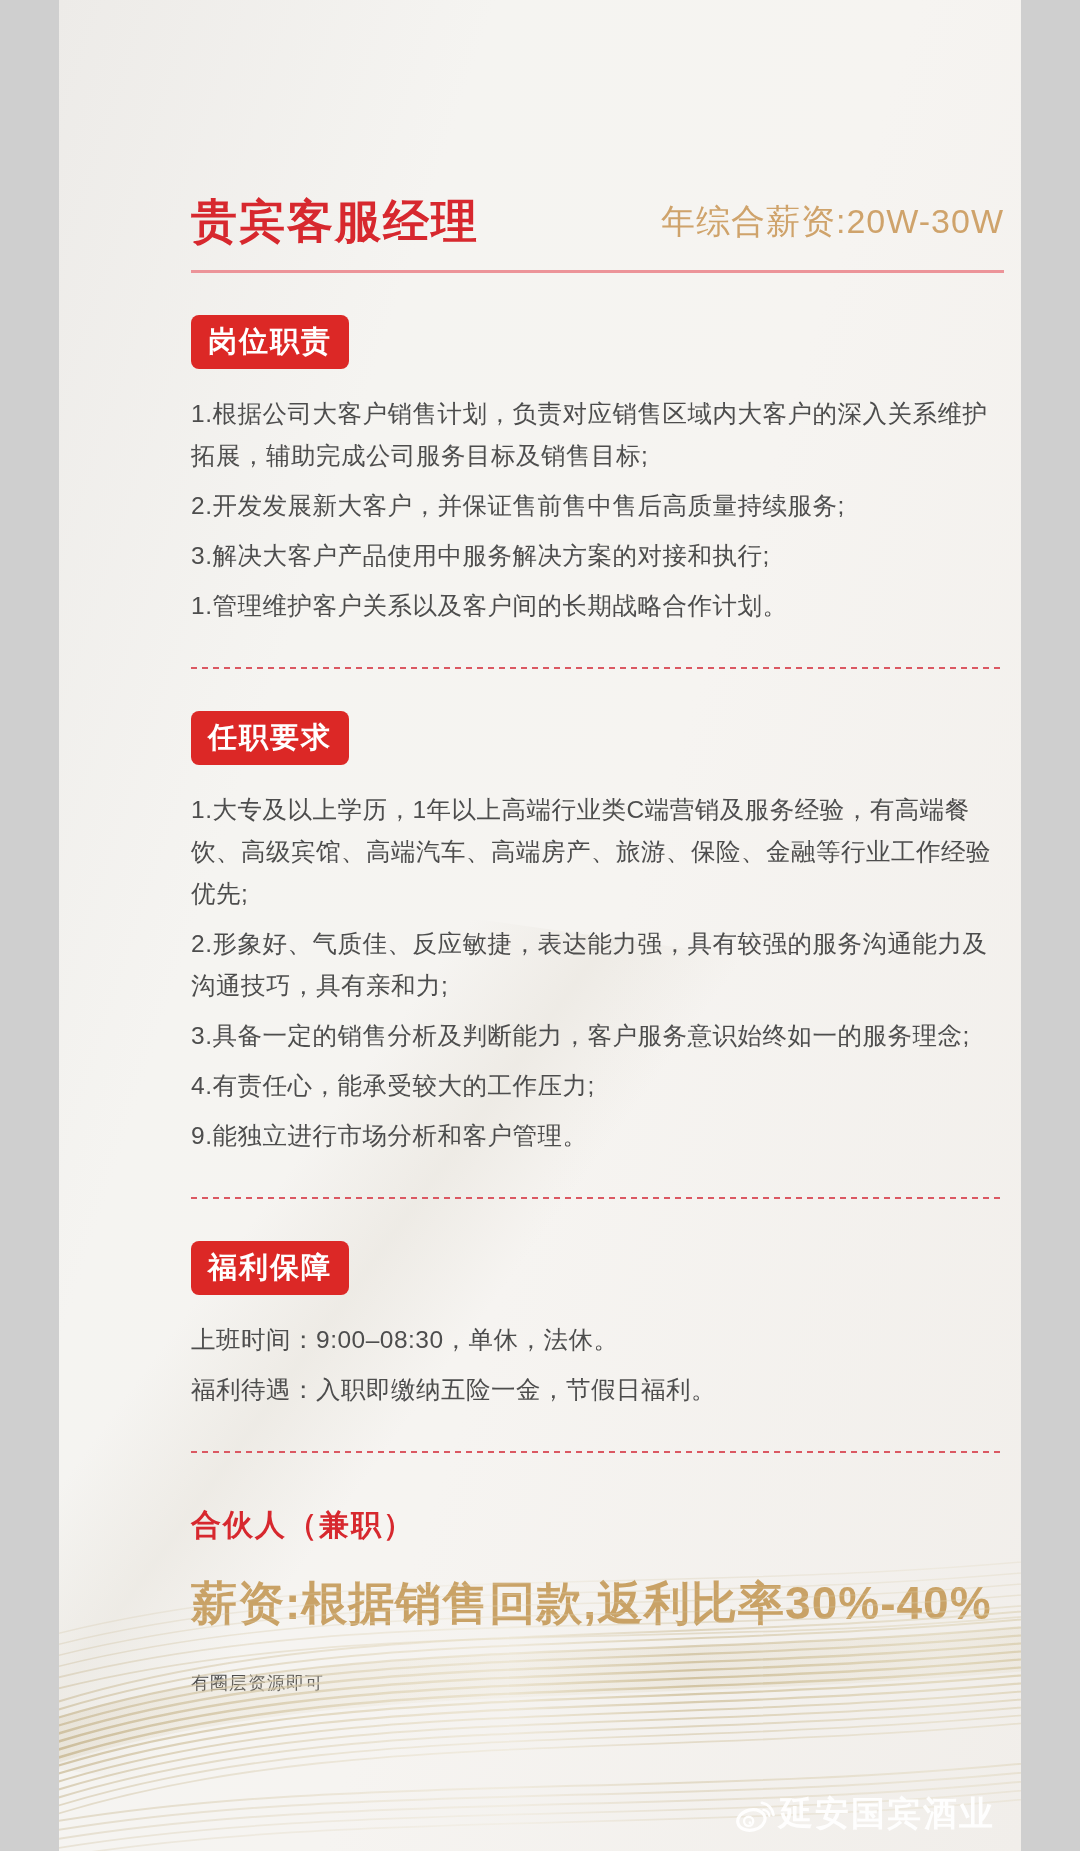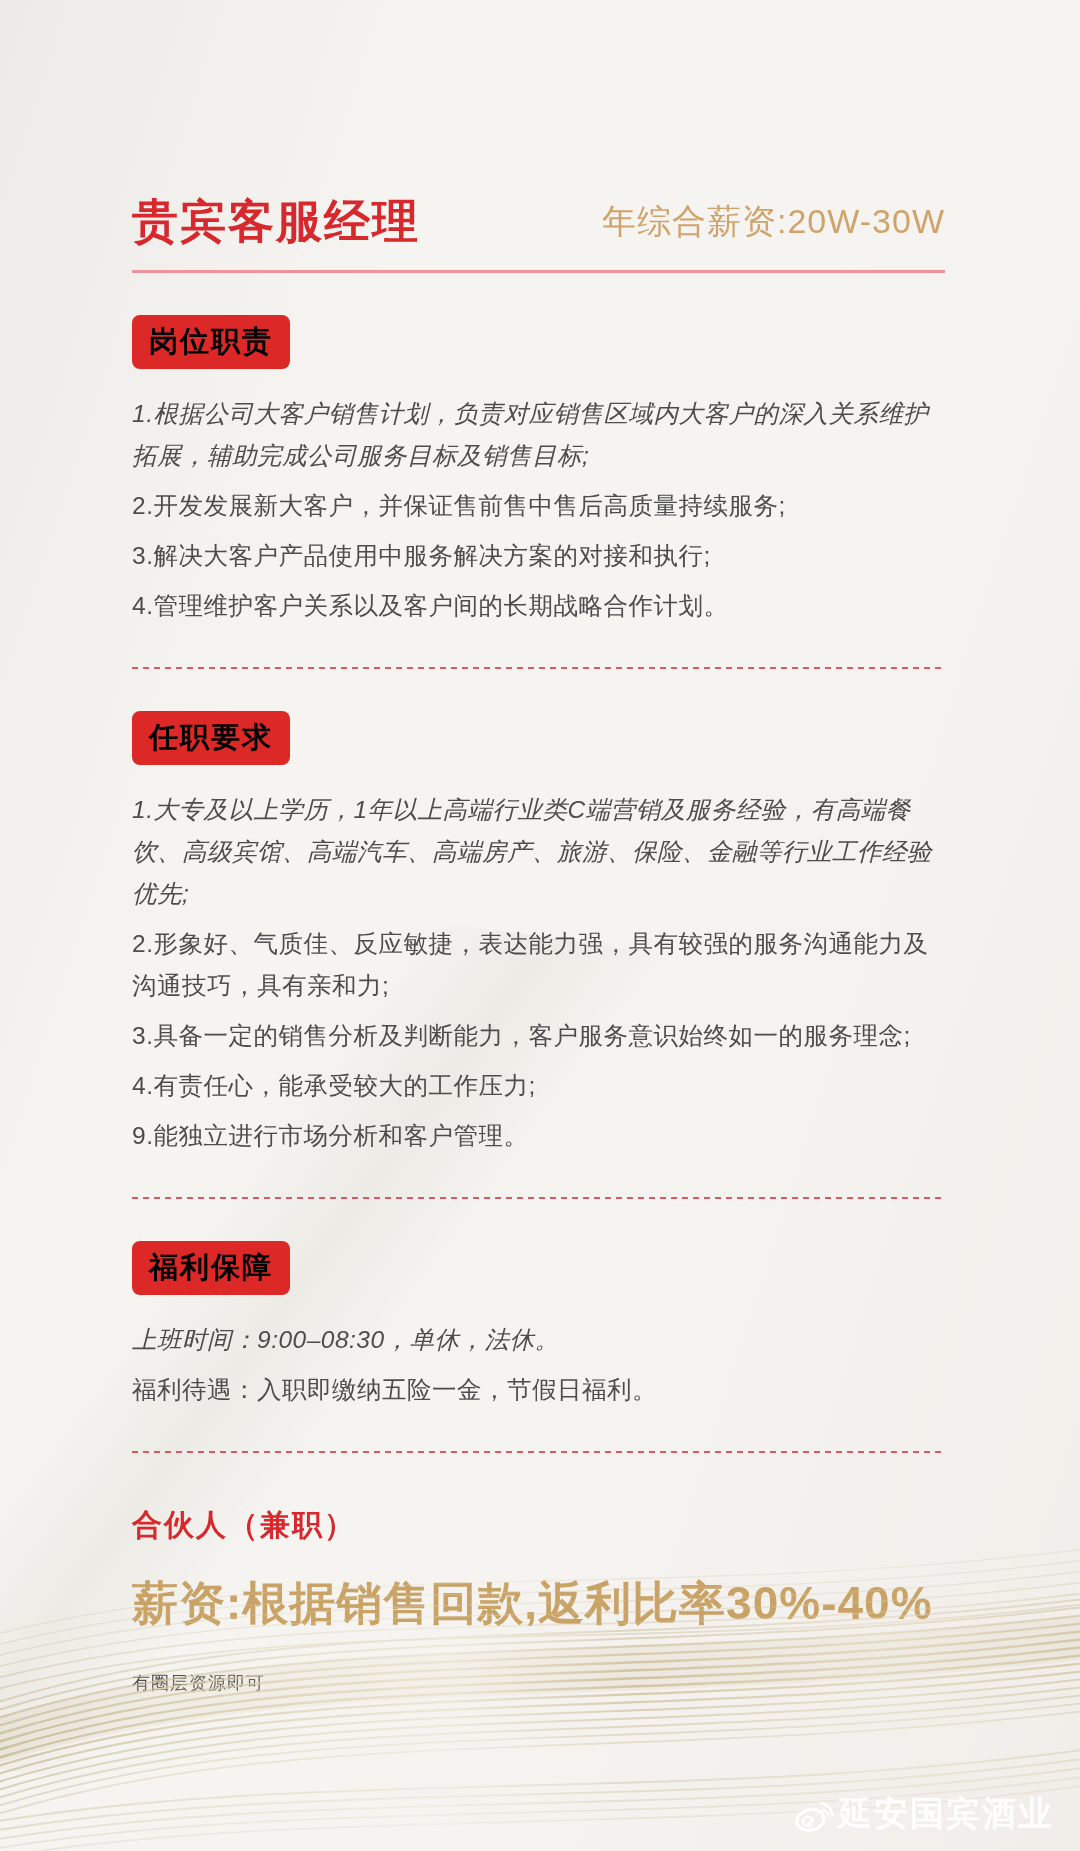--- a/index.html
+++ b/index.html
@@ -1,18 +1,18 @@
 <!DOCTYPE html>
 <html><head>
 <meta charset="utf-8">
 <style>
   html,body{margin:0;padding:0;background:#cfcfcf;}
   .page{
     position:relative;
-    width:1080px;height:1851px;
+    width:962px;height:1851px;
     margin:0 auto;
     overflow:hidden;
     background:linear-gradient(108deg,#edebe8 0%,#f5f4f1 28%,#f6f4f1 55%,#f1eeea 100%);
     font-family:"Liberation Sans","DejaVu Sans",sans-serif;
   }
   .sheen{
     position:absolute;left:-200px;top:900px;width:900px;height:900px;
     background:linear-gradient(118deg,rgba(255,255,255,0) 40%,rgba(223,218,208,0.35) 50%,rgba(255,255,255,0) 60%);
     transform:rotate(8deg);
     pointer-events:none;
@@ -30,29 +30,29 @@
     font-size:34px;font-weight:normal;color:#CFA36B;
     letter-spacing:1px;padding-bottom:3px;
   }
   .rule{height:3px;background:#EC9499;margin-top:22px;}
   .divider{
     height:2px;margin-top:40px;
     background:repeating-linear-gradient(90deg,#DB5862 0 6px,transparent 6px 11px);
   }
   .section{margin-top:42px;}
   .badge{
-    display:inline-block;background:#DC2826;color:#000000;
+    display:inline-block;background:#DC2826;color:#ffffff;
     font-size:29px;font-weight:bold;letter-spacing:2px;
     padding:7px 17px;border-radius:8px;
   }
   .section p{
     font-size:24.5px;color:#4D4D4D;line-height:42px;
     margin:8px 0 0;letter-spacing:0.5px;
   }
-  .section p.first{margin-top:24px;font-style:italic;}
+  .section p.first{margin-top:24px;}
   .partner{margin-top:54px;}
   .partner-title{
     font-size:30px;font-weight:bold;color:#D7282E;
     letter-spacing:2px;margin:0;line-height:1.2;
   }
   .partner-salary{
     font-size:46px;font-weight:bold;color:#C9A266;
     letter-spacing:1px;margin-top:30px;
   }
   .partner-note{
@@ -81,21 +81,21 @@
       <h1 class="job-title">贵宾客服经理</h1>
       <div class="salary">年综合薪资:20W-30W</div>
     </div>
     <div class="rule"></div>
 
     <div class="section">
       <span class="badge">岗位职责</span>
       <p class="first">1.根据公司大客户销售计划，负责对应销售区域内大客户的深入关系维护拓展，辅助完成公司服务目标及销售目标;</p>
       <p>2.开发发展新大客户，并保证售前售中售后高质量持续服务;</p>
       <p>3.解决大客户产品使用中服务解决方案的对接和执行;</p>
-      <p>4.管理维护客户关系以及客户间的长期战略合作计划。</p>
+      <p>1.管理维护客户关系以及客户间的长期战略合作计划。</p>
     </div>
 
     <div class="divider"></div>
 
     <div class="section">
       <span class="badge">任职要求</span>
       <p class="first">1.大专及以上学历，1年以上高端行业类C端营销及服务经验，有高端餐饮、高级宾馆、高端汽车、高端房产、旅游、保险、金融等行业工作经验优先;</p>
       <p>2.形象好、气质佳、反应敏捷，表达能力强，具有较强的服务沟通能力及沟通技巧，具有亲和力;</p>
       <p>3.具备一定的销售分析及判断能力，客户服务意识始终如一的服务理念;</p>
       <p>4.有责任心，能承受较大的工作压力;</p>

